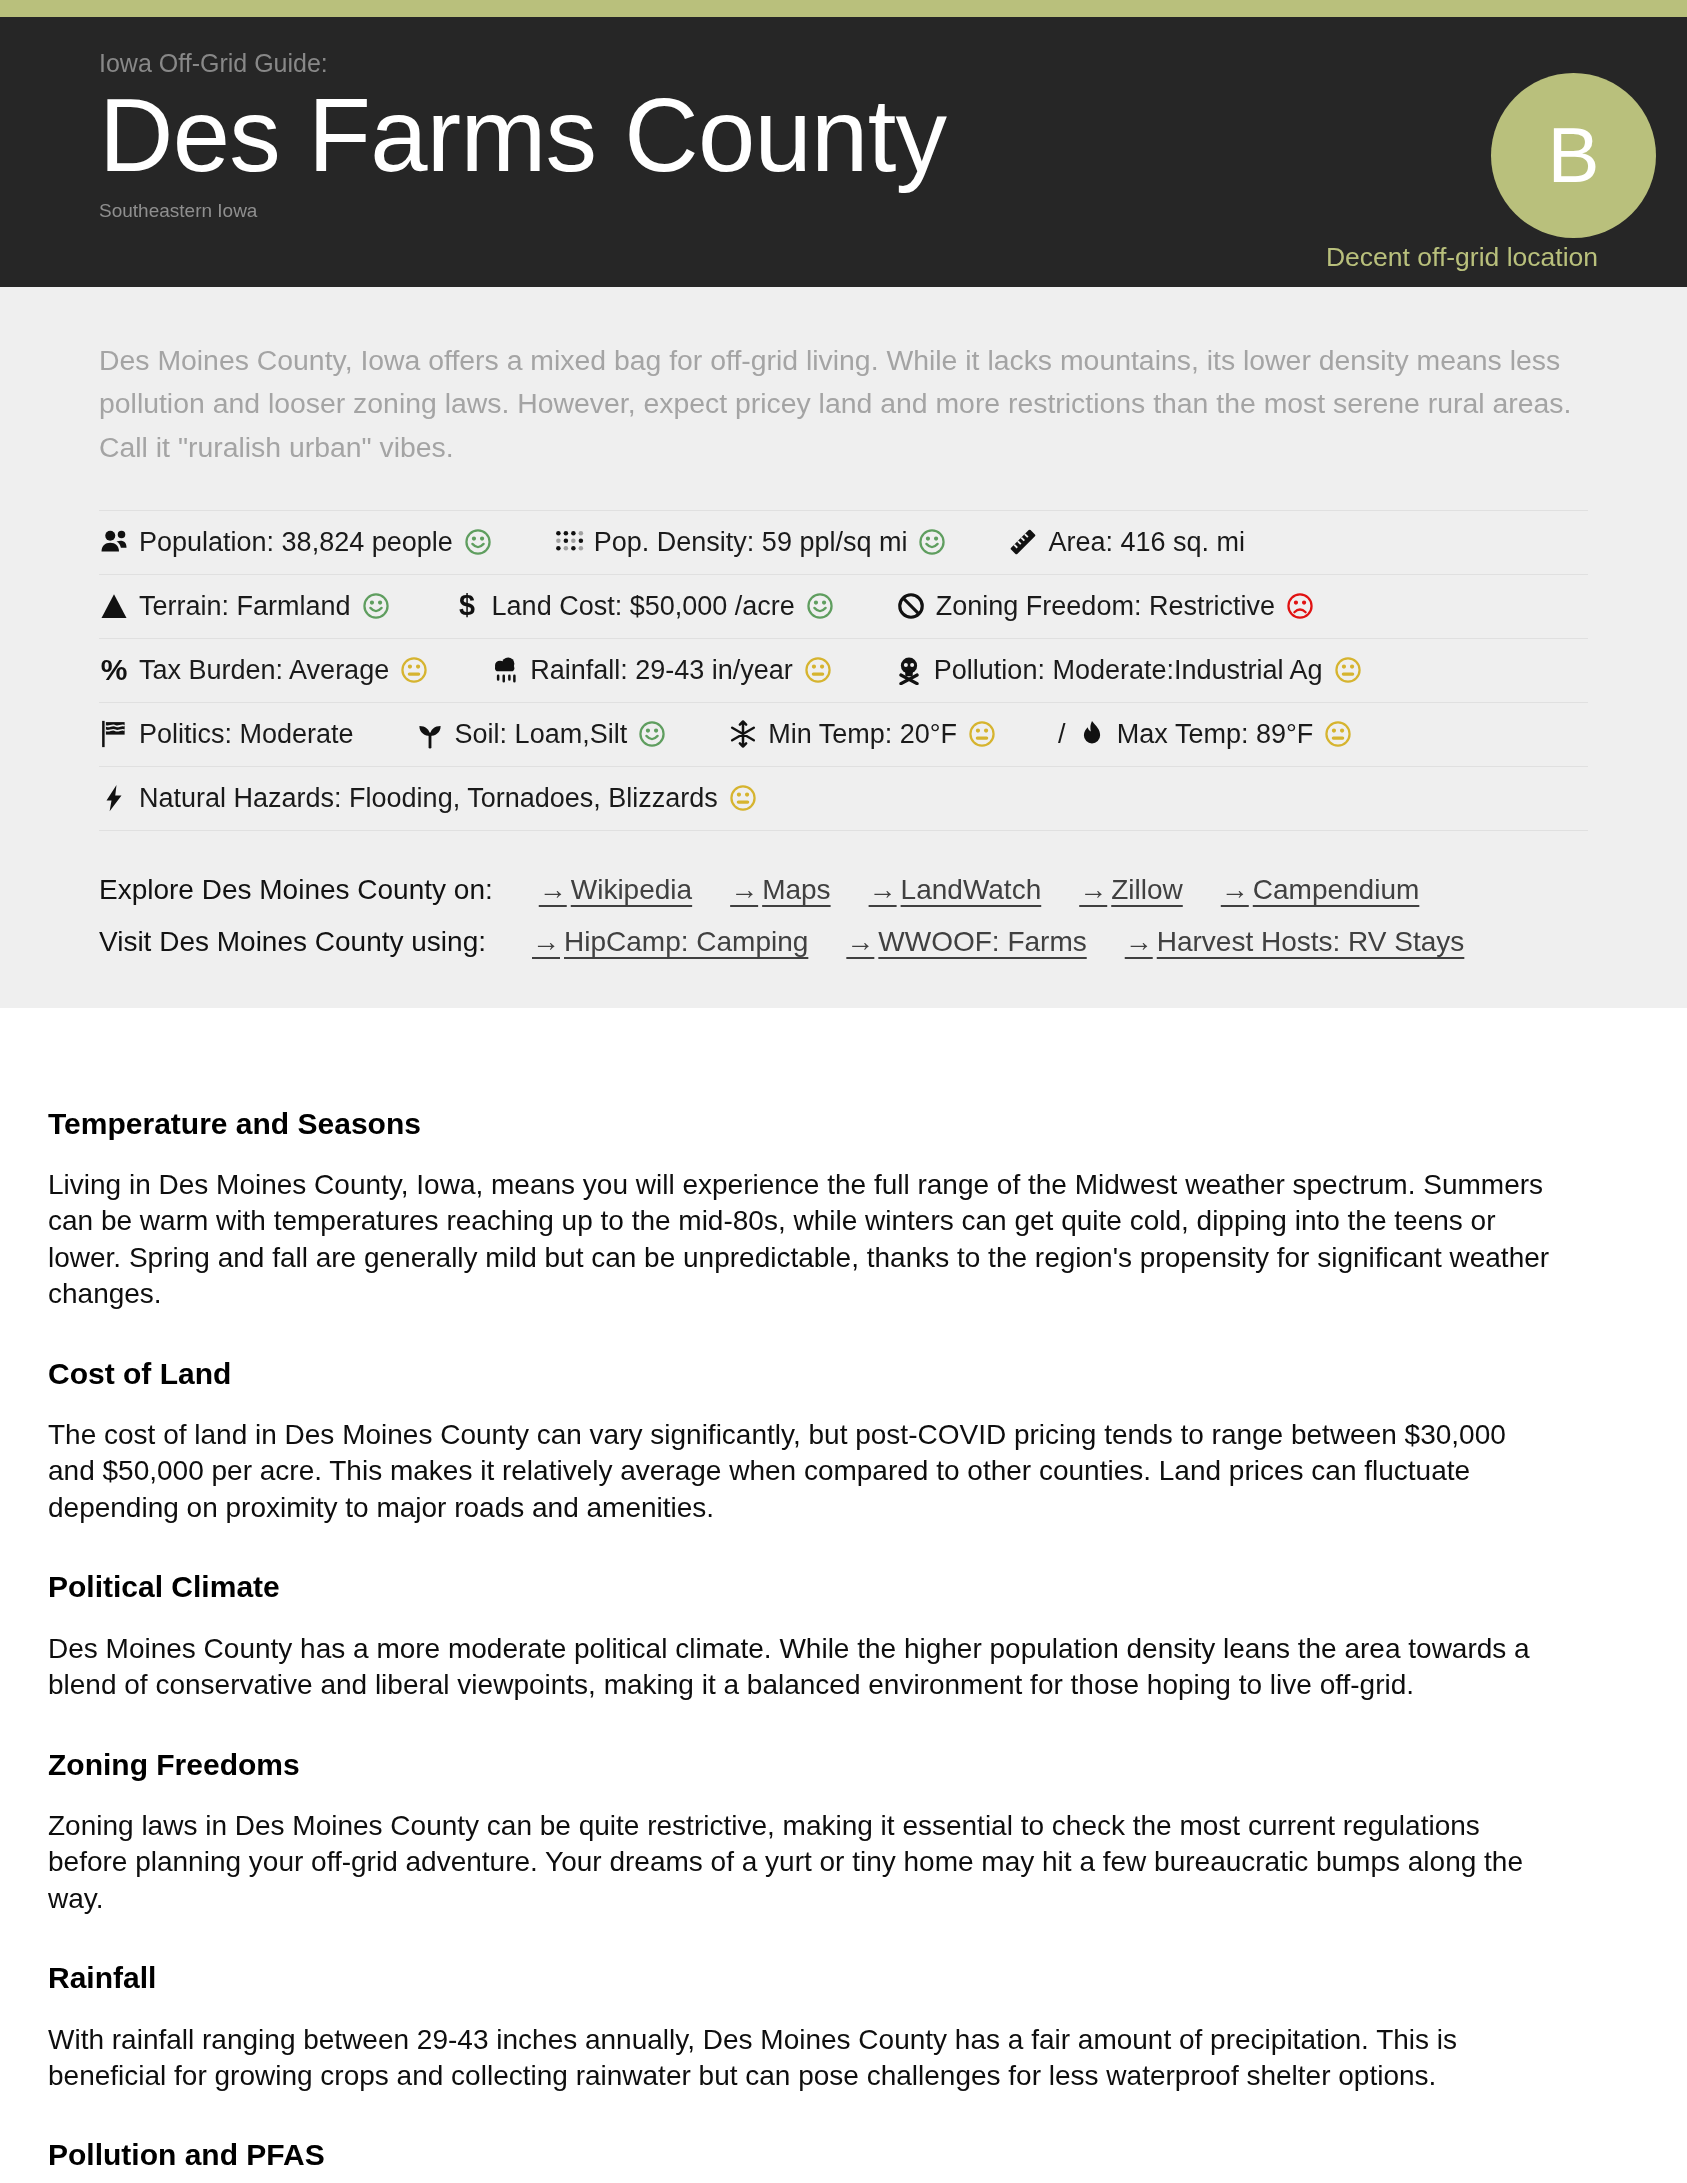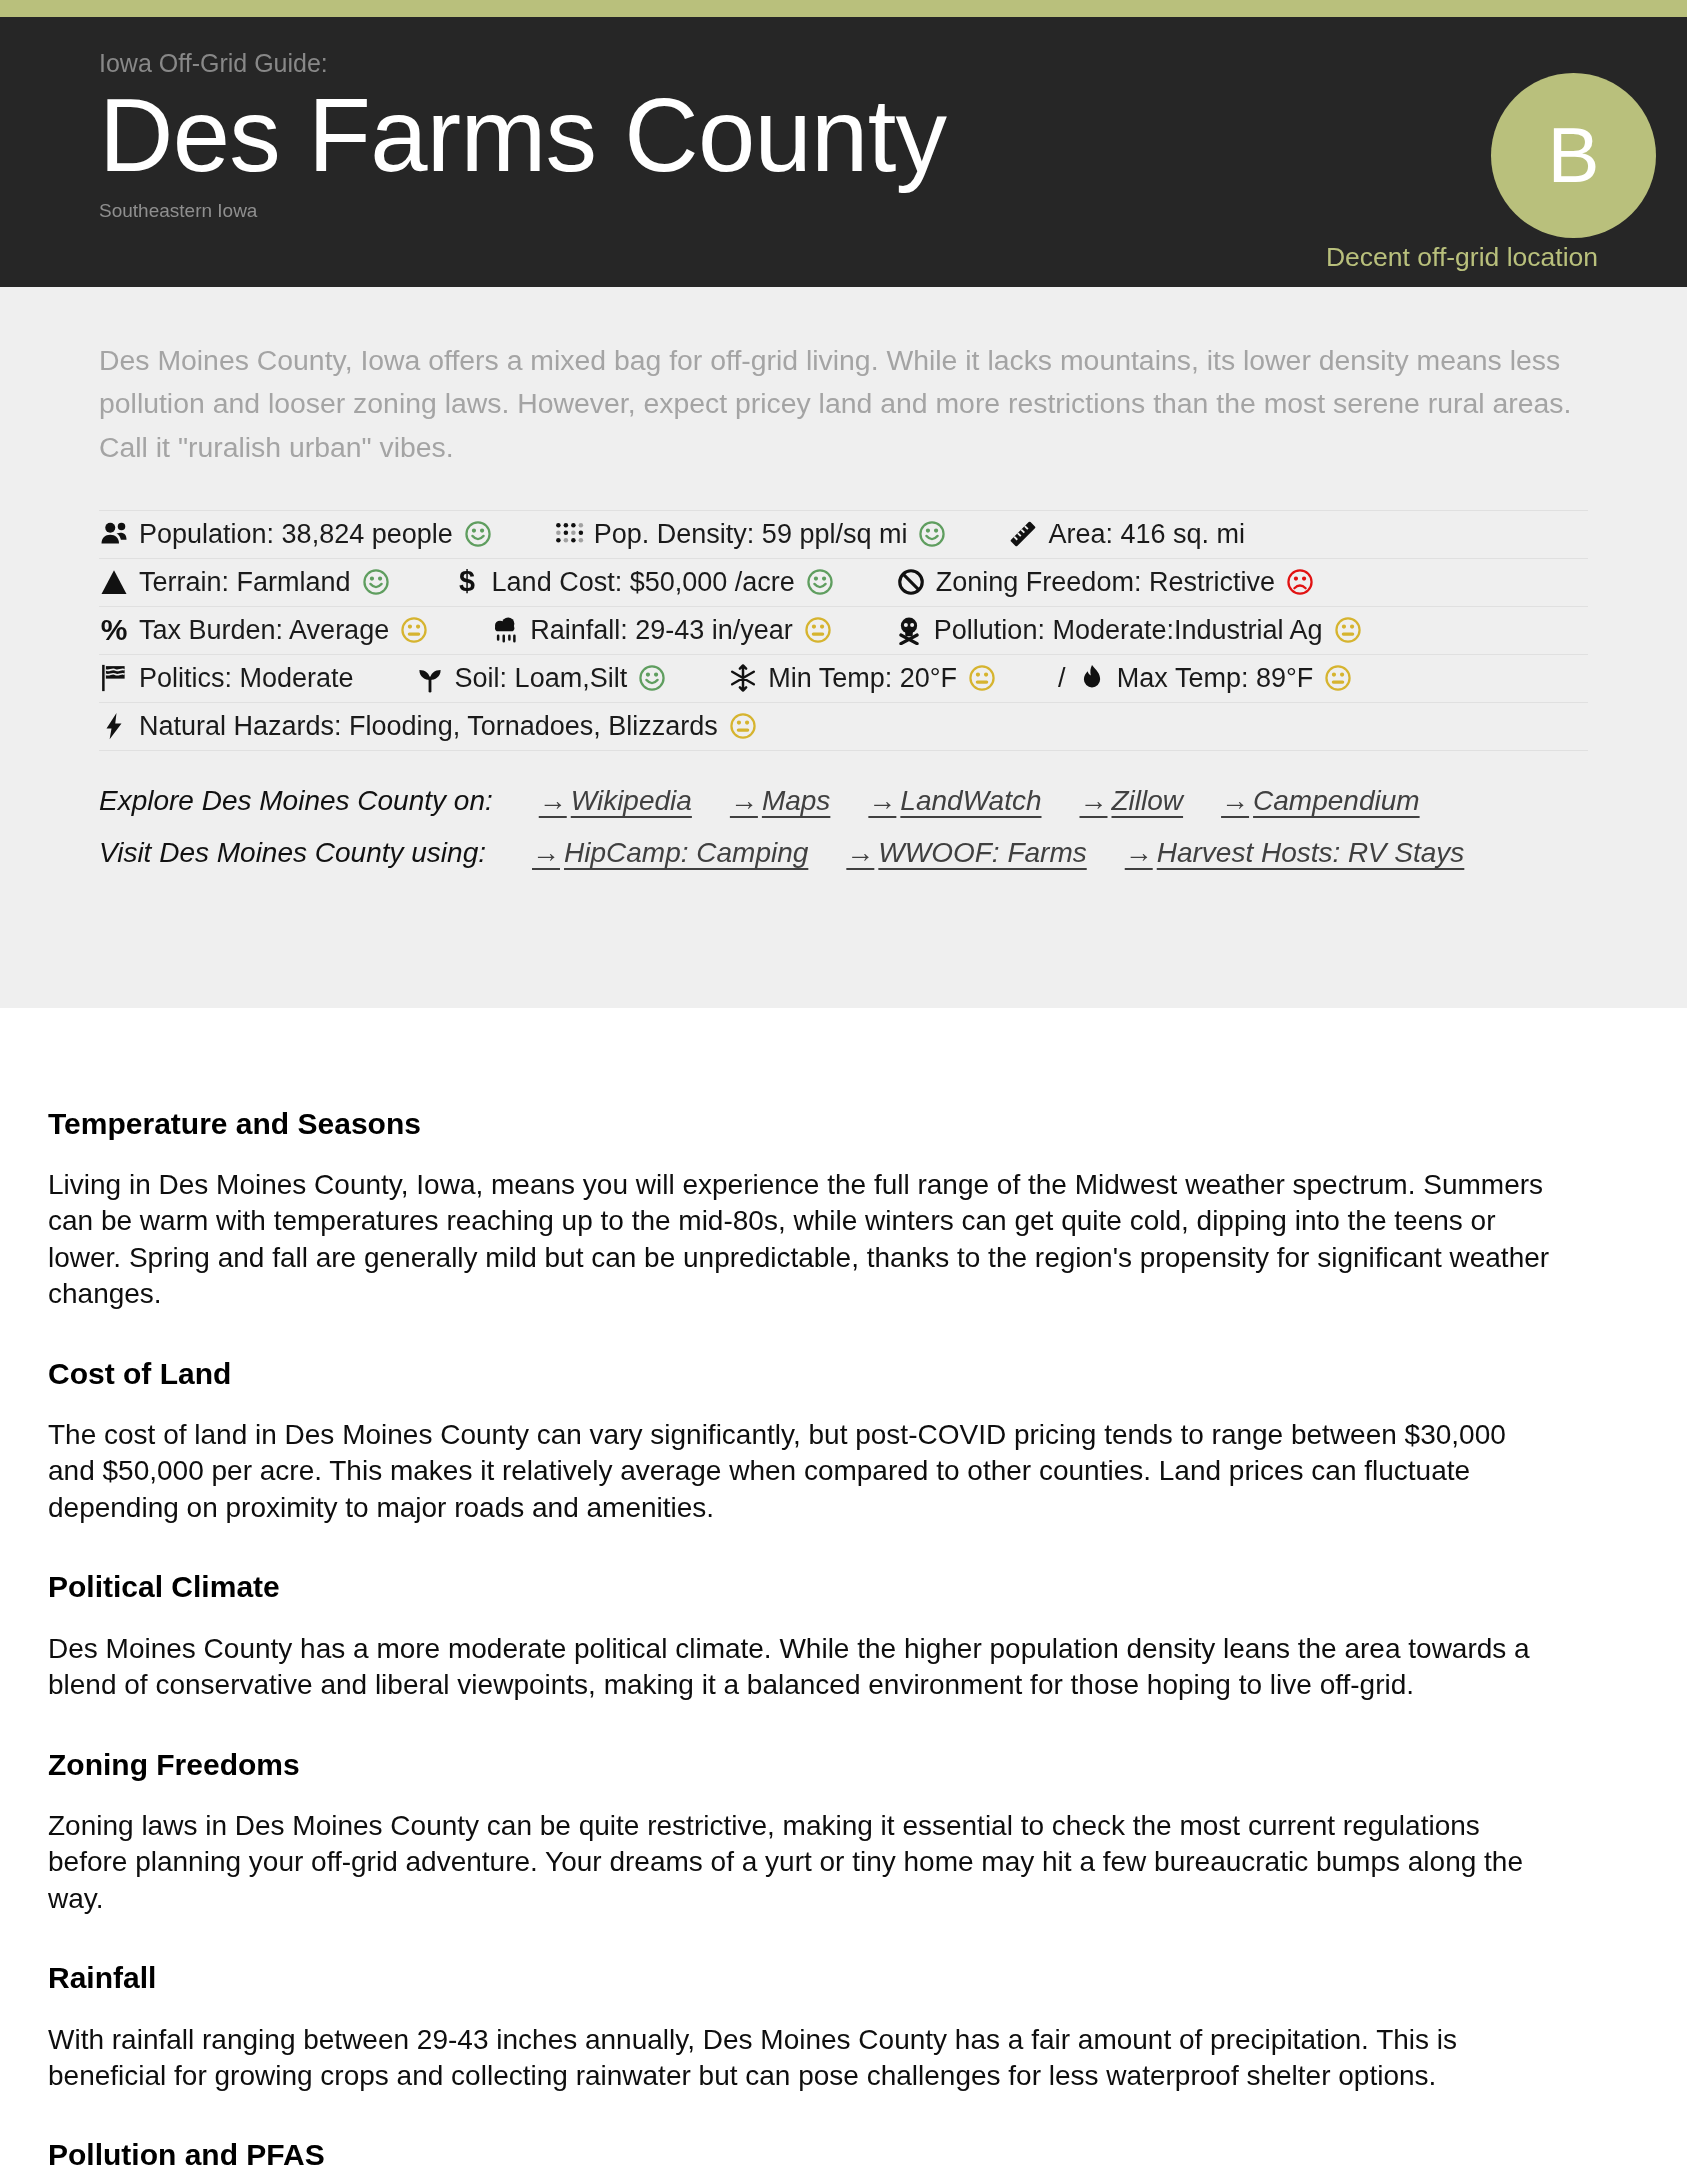--- a/index.html
+++ b/index.html
@@ -15,29 +15,29 @@
   .grade-badge{position:absolute;top:56px;right:31px;width:165px;height:165px;border-radius:50%;
     background:#b9c07c;display:flex;align-items:center;justify-content:center;}
   .grade-badge span{font-size:78px;color:#ffffff;font-weight:400;}
   .tagline{position:absolute;right:89px;bottom:13.2px;font-size:26.5px;color:#b9c07c;}
 
   .gray-section{background:#efefef;height:721px;box-sizing:border-box;padding:52px 99px 0;overflow:hidden;}
   .intro{font-size:28.4px;line-height:1.54;color:#a4a4a4;max-width:1495px;}
 
   .stats{margin-top:40px;}
   .stat-row{display:flex;align-items:flex-start;flex-wrap:nowrap;gap:0 61px;border-top:1.3px solid #e0e0e0;
-    padding:8px 0;font-size:27px;color:#1a1a1a;}
+    padding:16px 0;font-size:27px;color:#1a1a1a;}
   .stat-row:last-child{border-bottom:1.3px solid #e0e0e0;}
   .stat-item{display:flex;align-items:center;gap:10px;white-space:nowrap;}
   .stat-item .icon{display:flex;align-items:center;}
   .stat-item .icon svg{width:30px;height:30px;display:block;}
   .stat-item .mood svg{width:30px;height:30px;display:block;}
   .stat-item .prefix{color:#1a1a1a;margin-right:1.3px;}
 
-  .links-block{margin-top:34px;font-style:italic;}
+  .links-block{margin-top:43px;}
   .links-row{display:flex;align-items:baseline;gap:0 38px;margin-bottom:20px;font-size:28px;}
   .links-row .links-label{color:#111111;margin-right:8px;white-space:nowrap;}
   .links-row a{color:#404040;text-decoration:underline;text-decoration-thickness:2px;text-underline-offset:6px;white-space:nowrap;}
   .links-row a .arrow{margin-right:4px;}
 
   .content{padding:99px 48px 0;box-sizing:border-box;}
   .content h2{font-size:30px;font-weight:700;color:#000000;margin:44px 0 0;}
   .content h2:first-child{margin-top:0;}
   .content p{font-size:28px;line-height:1.3;color:#0e0e0e;margin:26.5px 0 0;max-width:1502px;}
 </style>

